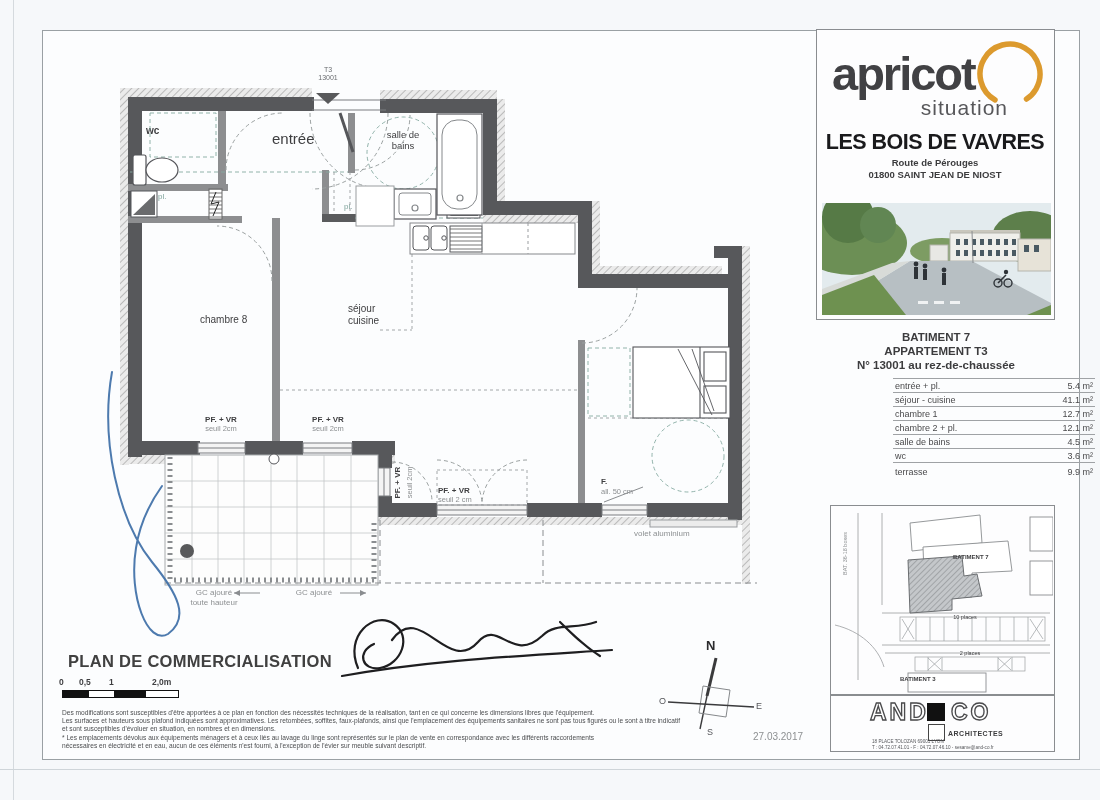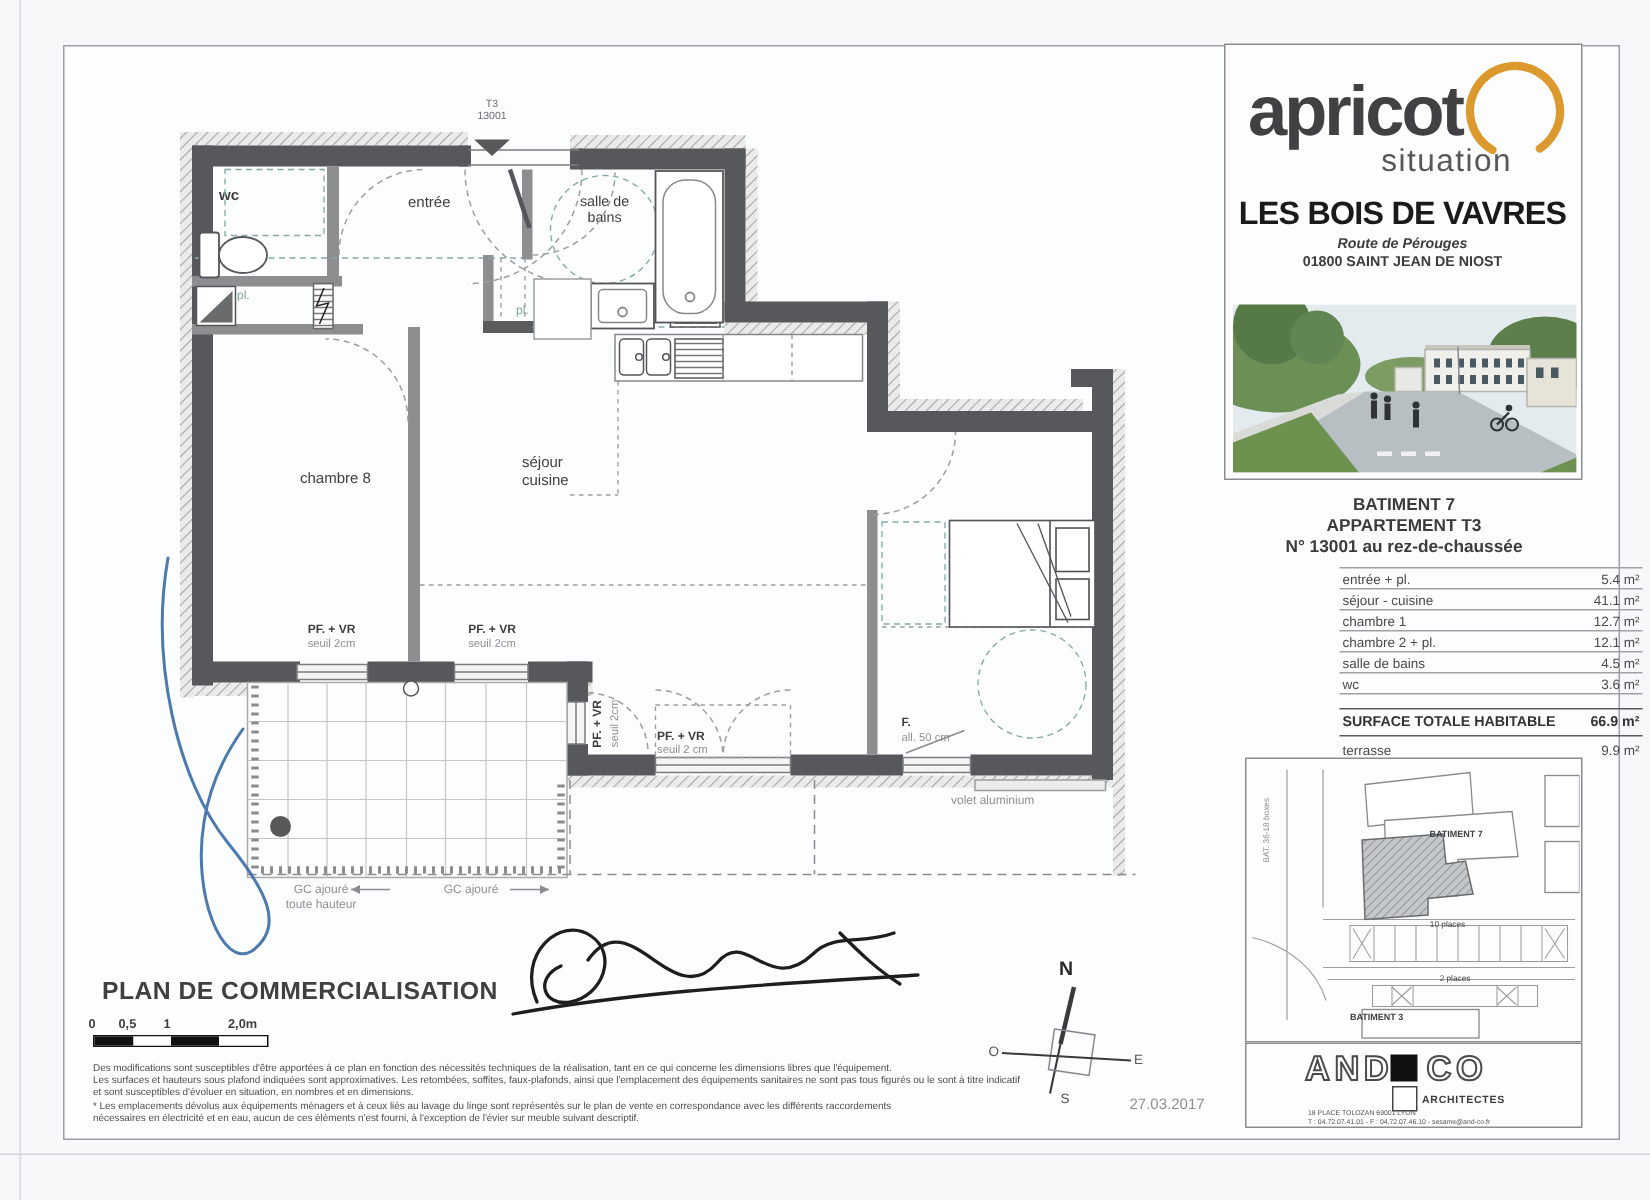--- a/index.html
+++ b/index.html
@@ -248,21 +248,21 @@
     <path d="M 392 640 C 420 600, 448 676, 478 642 C 498 618, 512 664, 542 636 C 556 622, 574 630, 596 622"></path>
     <path d="M 342 676 C 430 660, 520 656, 612 650"></path>
     <path d="M 560 622 C 572 634, 584 646, 600 656"></path>
   </g>
   <path d="M 112 372 C 100 440, 118 520, 152 562 C 178 594, 190 618, 168 634 C 148 646, 128 596, 136 548 C 140 522, 152 500, 162 486" fill="none" stroke="#3a6ba5" stroke-width="2" stroke-linecap="round" opacity="0.9"></path>
 </svg>
 
 <div class="lbl c" style="left:305px;top:66px;width:46px;font-size:7px;color:#6a6d70;">T3
 13001</div>
 <div class="lbl b" style="left:146px;top:125px;font-size:10px;">wc</div>
-<div class="lbl" style="left:272px;top:130px;font-size:10px;">entrée</div>
+<div class="lbl" style="left:272px;top:130px;font-size:15px;">entrée</div>
 <div class="lbl c" style="left:375px;top:130px;width:56px;font-size:9.5px;">salle de
 bains</div>
 <div class="lbl" style="left:200px;top:314px;font-size:10px;">chambre 8</div>
 <div class="lbl" style="left:348px;top:303px;font-size:10px;">séjour
 cuisine</div>
 <div class="lbl" style="left:644px;top:380px;font-size:10px;">chambre 1</div>
 <div class="lbl b" style="left:250px;top:496px;font-size:10px;color:#7a7d80;">terrasse</div>
 <div class="lbl b" style="left:366px;top:199px;font-size:9px;">LL</div>
 <div class="lbl b" style="left:456px;top:233px;font-size:9px;">LV</div>
 <div class="lbl b" style="left:489px;top:233px;font-size:9px;">Cui</div>
@@ -283,21 +283,21 @@
 <div class="lbl c gray" style="left:188px;top:588px;width:52px;font-size:8px;">GC ajouré</div>
 <div class="lbl c gray" style="left:184px;top:598px;width:60px;font-size:8px;">toute hauteur</div>
 <div class="lbl c gray" style="left:288px;top:588px;width:52px;font-size:8px;">GC ajouré</div>
 
 <div class="abs logo-word" style="left:832px;top:46px;font-size:47px;z-index:2;">apricot</div>
 <svg class="abs" style="left:966px;top:34px;z-index:2;" width="84" height="76" viewBox="0 0 84 76">
   <circle cx="44" cy="40" r="30" fill="none" stroke="#dc9a2e" stroke-width="5.5" pathLength="182" stroke-dasharray="150 32" transform="rotate(120 44 40)" stroke-linecap="round"></circle>
 </svg>
 <div class="abs r" style="left:830px;top:96px;width:178px;font-size:21px;color:#57575a;letter-spacing:1px;z-index:2;">situation</div>
 <div class="abs c b" style="left:820px;top:130px;width:230px;font-size:21.5px;letter-spacing:-0.5px;color:#1a1a1c;z-index:2;">LES BOIS DE VAVRES</div>
-<div class="abs c b" style="left:820px;top:157px;width:230px;font-size:9.5px;z-index:2;font-style:italic;">Route de Pérouges</div>
+<div class="abs c b" style="left:820px;top:157px;width:230px;font-size:9.5px;z-index:2;">Route de Pérouges</div>
 <div class="abs c b" style="left:820px;top:169px;width:230px;font-size:9.5px;z-index:2;">01800 SAINT JEAN DE NIOST</div>
 
 <svg class="abs" style="left:822px;top:203px;z-index:2;" width="229" height="112" viewBox="0 0 229 112">
   <rect width="229" height="112" fill="#e3ebee"></rect>
   <ellipse cx="30" cy="40" rx="55" ry="32" fill="#6c8f55"></ellipse>
   <circle cx="26" cy="14" r="26" fill="#567a46"></circle>
   <circle cx="56" cy="22" r="18" fill="#618653"></circle>
   <ellipse cx="120" cy="48" rx="32" ry="13" fill="#7d9c63"></ellipse>
   <ellipse cx="208" cy="34" rx="38" ry="26" fill="#5d7f4b"></ellipse>
   <rect x="128" y="27" width="70" height="5" fill="#c9c7bd"></rect>
@@ -370,24 +370,20 @@
       <span>12.1 m²</span>
     </div>
   <div class="tbl-row">
       <span>salle de bains</span>
       <span>4.5 m²</span>
     </div>
   <div class="tbl-row">
       <span>wc</span>
       <span>3.6 m²</span>
     </div>
-  <div class="total-row">
-    <span>SURFACE TOTALE HABITABLE</span>
-    <span>66.9 m²</span>
-  </div>
   <div class="ter-row">
     <span>terrasse</span>
     <span>9.9 m²</span>
   </div>
 </div>
 
 <svg class="abs" style="left:830px;top:505px;z-index:2;" width="223" height="188" viewBox="0 0 223 188">
   <g stroke="#9a9da0" fill="none" stroke-width="0.8">
     <line x1="28" y1="8" x2="28" y2="175"></line>
     <line x1="52" y1="8" x2="52" y2="100"></line>

